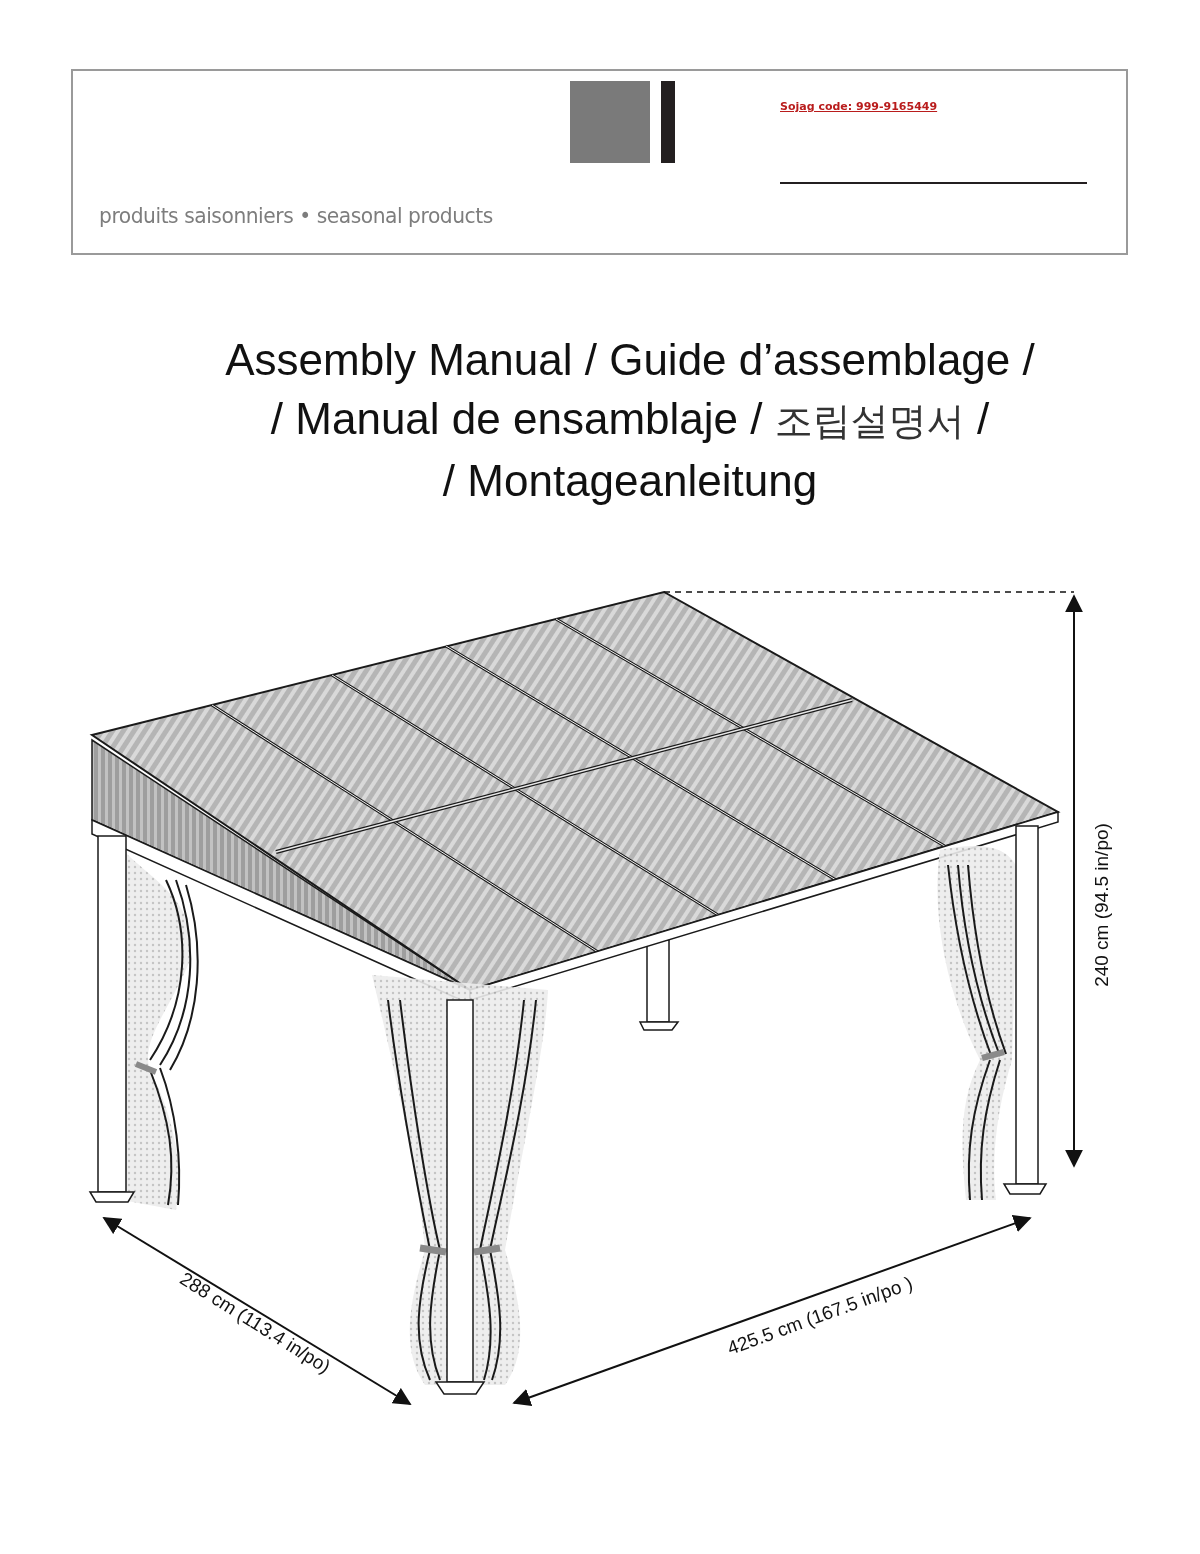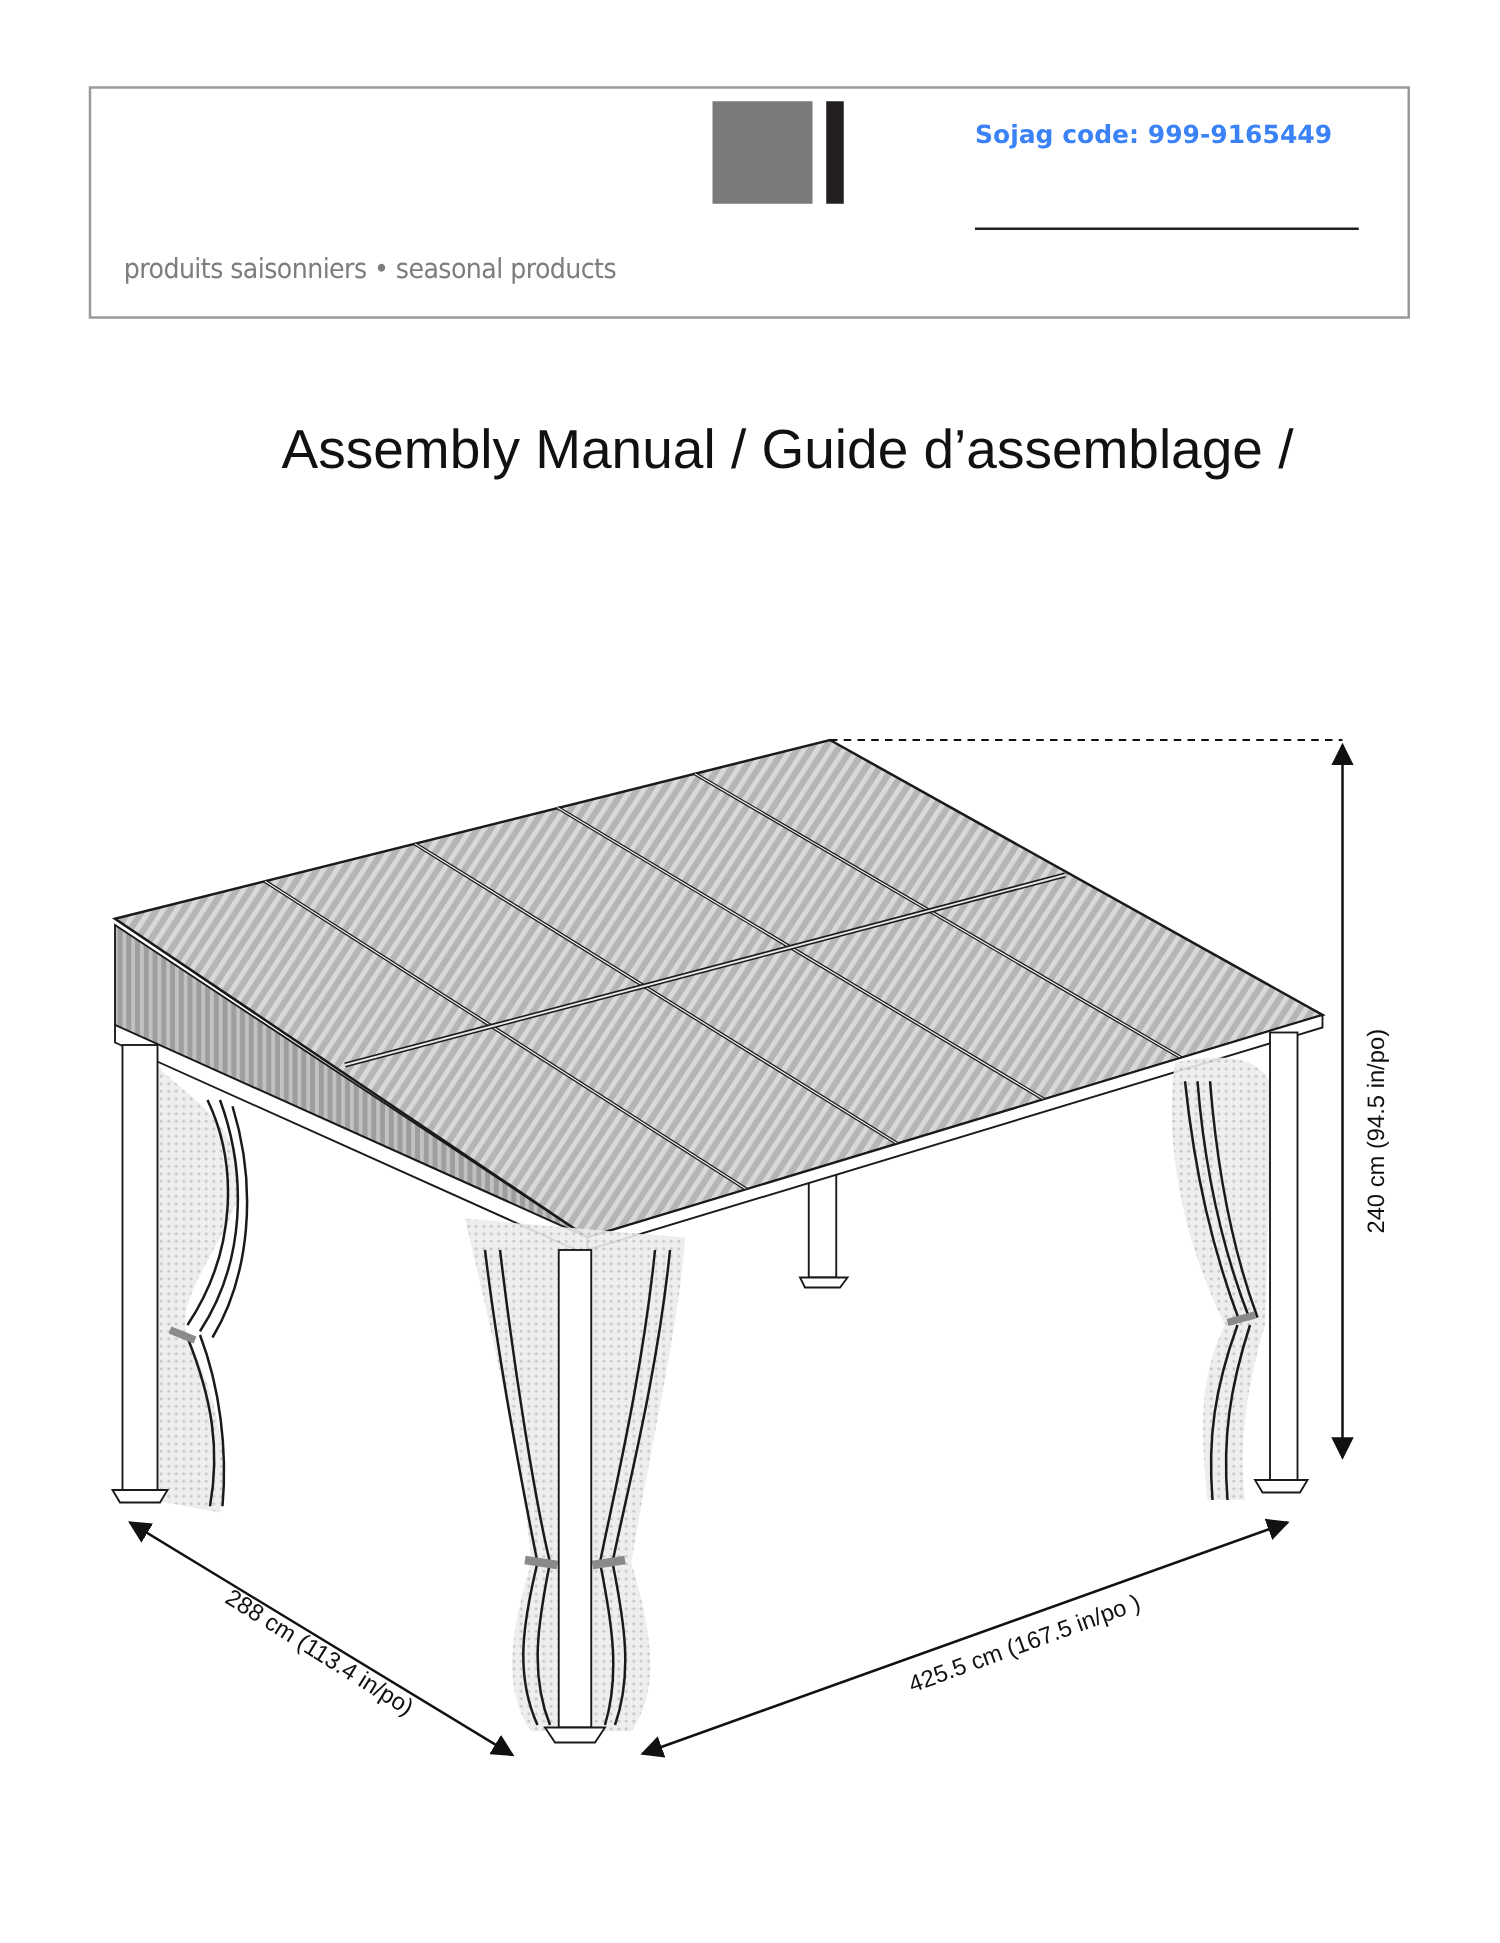--- a/index.html
+++ b/index.html
@@ -6,21 +6,21 @@
   body { width: 1200px; height: 1554px; position: relative; overflow: hidden; font-family: "Liberation Sans", sans-serif; color: #1a1a1a; }
 
   .header-box { position: absolute; left: 71px; top: 69px; width: 1057px; height: 186px; border: 2px solid #9a9a9a; box-sizing: border-box; }
   .brand-logo { position: absolute; left: 24px; top: 22px; height: 100px; display: flex; align-items: flex-end; }
   .brand-word { font-family: "DejaVu Sans", sans-serif; font-weight: bold; font-size: 118px; letter-spacing: -4px; line-height: 100px; color: #231f20; transform: scaleY(0.92); transform-origin: bottom left; }
   .brand-square { position: absolute; left: 497px; top: 10px; width: 80px; height: 82px; background: #7a7a7a; }
   .brand-bar { position: absolute; left: 588px; top: 10px; width: 14px; height: 82px; background: #231f20; }
   .tagline { position: absolute; left: 26px; top: 132px; font-family: "DejaVu Sans", sans-serif; font-size: 22px; color: #7d7d7d; letter-spacing: -0.5px; transform: scaleX(0.92); transform-origin: left; }
 
   .codes { position: absolute; left: 707px; top: 24px; }
-  .code-line { font-family: "DejaVu Sans", sans-serif; font-weight: bold; font-size: 20px; color: #3b82f6; height: 38px; line-height: 24px; }
+  .code-line { font-family: "DejaVu Sans", sans-serif; font-weight: bold; font-size: 11px; color: #b91c1c; height: 38px; line-height: 24px; text-decoration: underline; }
   .code-rule { position: absolute; left: 707px; top: 111px; width: 307px; height: 2px; background: #231f20; }
 
   .title { position: absolute; left: 130px; top: 330px; width: 1000px; text-align: center; font-family: "Liberation Sans", sans-serif; font-size: 44px; line-height: 59px; color: #111; }
   .title .line { display: block; white-space: nowrap; }
   .title .korean { font-family: "DejaVu Serif", serif; font-size: 38px; color: #333; }
 
   .drawing { position: absolute; left: 0; top: 0; width: 1200px; height: 1554px; }
   .dim-label { position: absolute; font-family: "Liberation Sans", sans-serif; font-size: 19px; color: #111; white-space: nowrap; transform-origin: center center; }
 </style>
 </head>
@@ -32,20 +32,22 @@
   <div class="tagline">produits saisonniers • seasonal products</div>
 
   <div class="codes">
     <div class="code-line">Sojag code: 999-9165449</div>
   </div>
   <div class="code-rule"></div>
 </div>
 
 <div class="title">
   <span class="line">Assembly Manual / Guide d’assemblage /</span>
+  <span class="line"><span>/ Manual de ensamblaje / </span><span class="korean">조립설명서</span><span> /</span></span>
+  <span class="line">/ Montageanleitung</span>
 </div>
 
 <svg class="drawing" viewBox="0 0 1200 1554" xmlns="http://www.w3.org/2000/svg">
   <defs>
     <pattern id="corr" patternUnits="userSpaceOnUse" width="9" height="9" patternTransform="rotate(33)">
       <rect width="9" height="9" fill="#b5b5b5"></rect>
       <rect width="4" height="9" fill="#d9d9d9"></rect>
     </pattern>
     <pattern id="corrSide" patternUnits="userSpaceOnUse" width="7" height="7">
       <rect width="7" height="7" fill="#9e9e9e"></rect>

